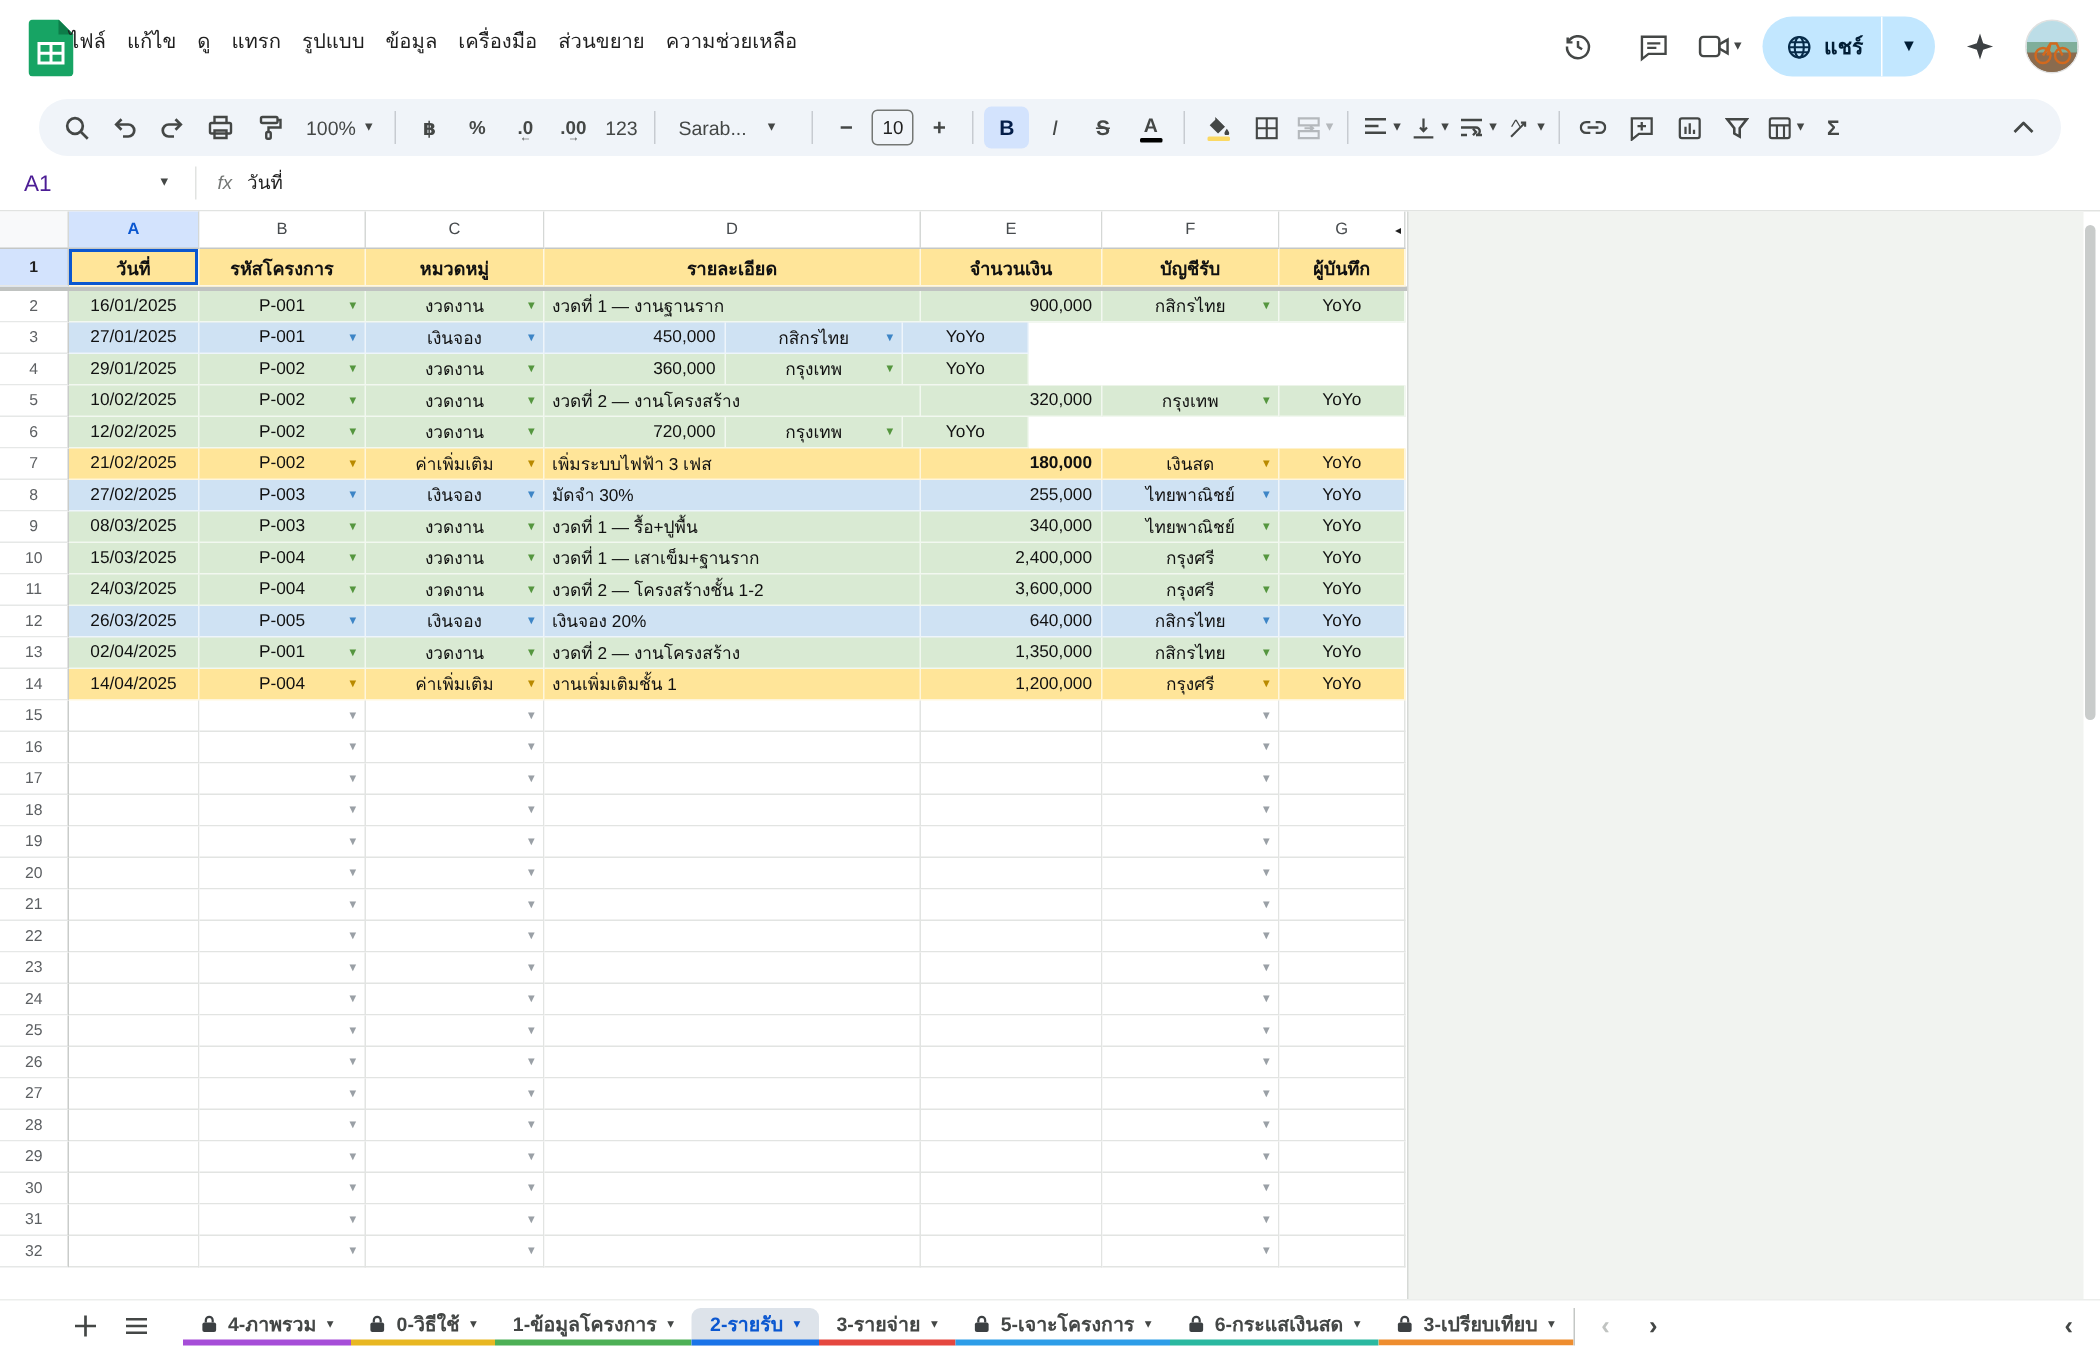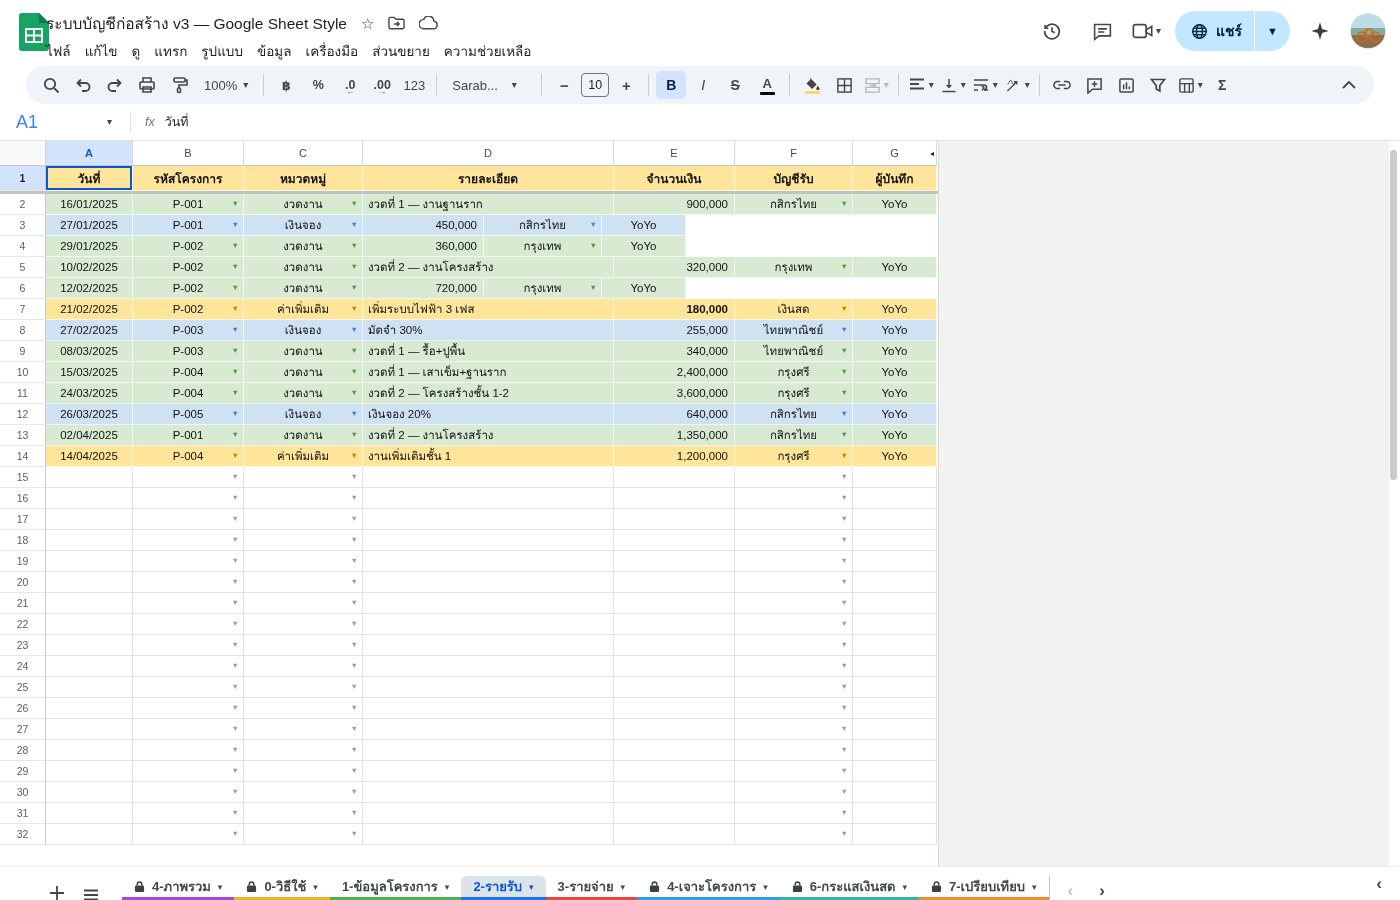--- a/index.html
+++ b/index.html
@@ -43,21 +43,21 @@
   .b-active .ti-txt{color:#041e49;}
   .under-icon{display:flex;flex-direction:column;align-items:center;gap:1px;}
   .ubar{width:15px;height:3px;border-radius:1px;}
   .grayed,.grayed *{color:#b4b8bc !important;stroke:#b4b8bc !important;}
   .collapse-btn{margin-left:auto;}
   .mini-arrow{position:absolute;font-size:8px;bottom:3px;}
   
   .formula-bar{position:absolute;left:0;top:104px;width:100%;height:37px;display:flex;align-items:center;
                border-bottom:1px solid #e1e3e1;box-sizing:border-box;background:#fff;}
   .name-box{width:96px;display:flex;align-items:center;justify-content:space-between;padding:0 10px 0 16px;cursor:pointer;}
-  .name-box .ref{font-size:18px;color:#3b82f6;}
+  .name-box .ref{font-size:15px;color:#4c1d95;}
   .fb-div{width:1px;height:22px;background:#e1e3e1;margin:0 8px;}
   .fx{font-size:12.5px;font-style:italic;color:#747775;margin:0 10px 0 6px;}
   .fb-value{font-size:12.5px;color:#1f1f1f;}
   
   .grid{position:absolute;left:0;top:141px;width:938px;}
   .gray-canvas{position:absolute;left:938px;top:141px;width:450px;height:725px;background:#f1f3f0;border-left:1px solid #d6d9d6;}
   .vscroll{position:absolute;right:1px;top:146px;width:11px;height:712px;}
   .vhandle{width:7px;margin:4px auto 0;height:330px;border-radius:4px;background:#c9cccb;}
   .hrow{display:flex;height:25px;}
   .colh{box-sizing:border-box;background:#fff;border-right:1px solid #d5d8d6;border-bottom:1px solid #c4c7c5;
@@ -77,21 +77,21 @@
   .al-l{padding-left:5px;}
   .row.green .cell{background:#d9ead3;border-color:rgba(255,255,255,.65);}
   .row.blue  .cell{background:#cfe2f3;border-color:rgba(255,255,255,.65);}
   .row.yellow .cell{background:#ffe599;border-color:rgba(255,255,255,.65);}
   .row.hdr .cell{background:#ffe599;font-weight:bold;font-size:12px;justify-content:center;border-color:rgba(255,255,255,.7);}
   .cell.selcell{box-shadow:inset 0 0 0 2px #0b57d0;}
   .dd{position:absolute;right:4px;top:50%;transform:translateY(-50%);font-size:7.5px;line-height:1;}
   .frozen-bar{height:3px;background:#c0c3c1;width:938px;}
   
   .tabbar{position:absolute;left:0;top:866px;width:100%;height:34px;background:#fff;border-top:1px solid #eceeec;
-          display:flex;align-items:flex-end;}
+          display:flex;align-items:center;}
   .tb-btn{width:34px;display:flex;align-items:center;justify-content:center;color:#444746;cursor:pointer;}
   .tb-btn.first{margin-left:40px;}
   .tabs-wrap{display:flex;align-items:stretch;margin-left:14px;}
   .tab{position:relative;display:flex;align-items:center;gap:7px;padding:0 12px 4px 12px;cursor:pointer;white-space:nowrap;}
   .tab .tlabel{font-size:13px;font-weight:bold;color:#444746;}
   .tab .tcaret{font-size:9px;color:#444746;}
   .tab .stripe{position:absolute;left:0;right:0;bottom:0;height:4px;}
   .tab.active{background:#dde3ea;border-radius:6px 6px 0 0;}
   .tab.active .tlabel,.tab.active .tcaret{color:#0b57d0;}
   .tab.clipped{max-width:112px;overflow:hidden;border-right:1px solid #c4c7c5;}
@@ -109,35 +109,20 @@
     <div class="sheets-logo">
       <svg width="30" height="38" viewBox="0 0 30 38">
         <path d="M3 0h17l10 10v25a3 3 0 0 1-3 3H3a3 3 0 0 1-3-3V3a3 3 0 0 1 3-3z" fill="#17a464"></path>
         <path d="M20 0l10 10h-10z" fill="#0d7d49"></path>
         <rect x="7" y="16" width="16" height="13" fill="none" stroke="#fff" stroke-width="2"></rect>
         <line x1="7" y1="22.5" x2="23" y2="22.5" stroke="#fff" stroke-width="2"></line>
         <line x1="15" y1="16" x2="15" y2="29" stroke="#fff" stroke-width="2"></line>
       </svg>
     </div>
     <div class="title-block">
-      <div class="title-row">
-        <span class="doc-title">ระบบบัญชีก่อสร้าง v3 — Google Sheet Style</span>
-        <span class="tb-mini-ic">☆</span>
-        <span class="tb-mini-ic">
-          <svg width="17" height="14" viewBox="0 0 18 14" fill="none" stroke="#444746" stroke-width="1.5">
-            <path d="M1 2.5A1.5 1.5 0 0 1 2.5 1h4l2 2h7A1.5 1.5 0 0 1 17 4.5v7a1.5 1.5 0 0 1-1.5 1.5h-13A1.5 1.5 0 0 1 1 11.5z"></path>
-            <path d="M6.5 8h5M9.5 5.8L11.8 8 9.5 10.2"></path>
-          </svg>
-        </span>
-        <span class="tb-mini-ic">
-          <svg width="19" height="14" viewBox="0 0 20 14" fill="none" stroke="#444746" stroke-width="1.5">
-            <path d="M5 13h10a4 4 0 0 0 .6-7.96A5.5 5.5 0 0 0 5 3.2 4.4 4.4 0 0 0 5 13z"></path>
-          </svg>
-        </span>
-      </div>
       <nav class="menu-bar">
           <span class="menu-item">ไฟล์</span>
           <span class="menu-item">แก้ไข</span>
           <span class="menu-item">ดู</span>
           <span class="menu-item">แทรก</span>
           <span class="menu-item">รูปแบบ</span>
           <span class="menu-item">ข้อมูล</span>
           <span class="menu-item">เครื่องมือ</span>
           <span class="menu-item">ส่วนขยาย</span>
           <span class="menu-item">ความช่วยเหลือ</span>
@@ -1102,21 +1087,21 @@
           <span class="tcaret">▾</span>
           <span class="stripe" style="background: rgb(229, 71, 63);"></span>
         </div>
         <div class="tab">
           <span>
             <svg width="11" height="13" viewBox="0 0 12 14">
               <rect x="1" y="6" width="10" height="7" rx="1.5" fill="#3c4043"></rect>
               <path d="M3.5 6V4.5a2.5 2.5 0 0 1 5 0V6" fill="none" stroke="#3c4043" stroke-width="1.6"></path>
             </svg>
           </span>
-          <span class="tlabel">4-เจาะโครงการ</span>
+          <span class="tlabel">5-เจาะโครงการ</span>
           <span class="tcaret">▾</span>
           <span class="stripe" style="background: rgb(45, 157, 232);"></span>
         </div>
         <div class="tab">
           <span>
             <svg width="11" height="13" viewBox="0 0 12 14">
               <rect x="1" y="6" width="10" height="7" rx="1.5" fill="#3c4043"></rect>
               <path d="M3.5 6V4.5a2.5 2.5 0 0 1 5 0V6" fill="none" stroke="#3c4043" stroke-width="1.6"></path>
             </svg>
           </span>
@@ -1124,21 +1109,21 @@
           <span class="tcaret">▾</span>
           <span class="stripe" style="background: rgb(42, 184, 160);"></span>
         </div>
         <div class="tab clipped">
           <span>
             <svg width="11" height="13" viewBox="0 0 12 14">
               <rect x="1" y="6" width="10" height="7" rx="1.5" fill="#3c4043"></rect>
               <path d="M3.5 6V4.5a2.5 2.5 0 0 1 5 0V6" fill="none" stroke="#3c4043" stroke-width="1.6"></path>
             </svg>
           </span>
-          <span class="tlabel">7-เปรียบเทียบ</span>
+          <span class="tlabel">3-เปรียบเทียบ</span>
           <span class="tcaret">▾</span>
           <span class="stripe" style="background: rgb(238, 141, 47);"></span>
         </div>
       </div>
     <nav class="tabnav">
       <span class="dis">‹</span>
       <span>›</span>
     </nav>
     <span class="panel-collapse">‹</span>
   </footer>

